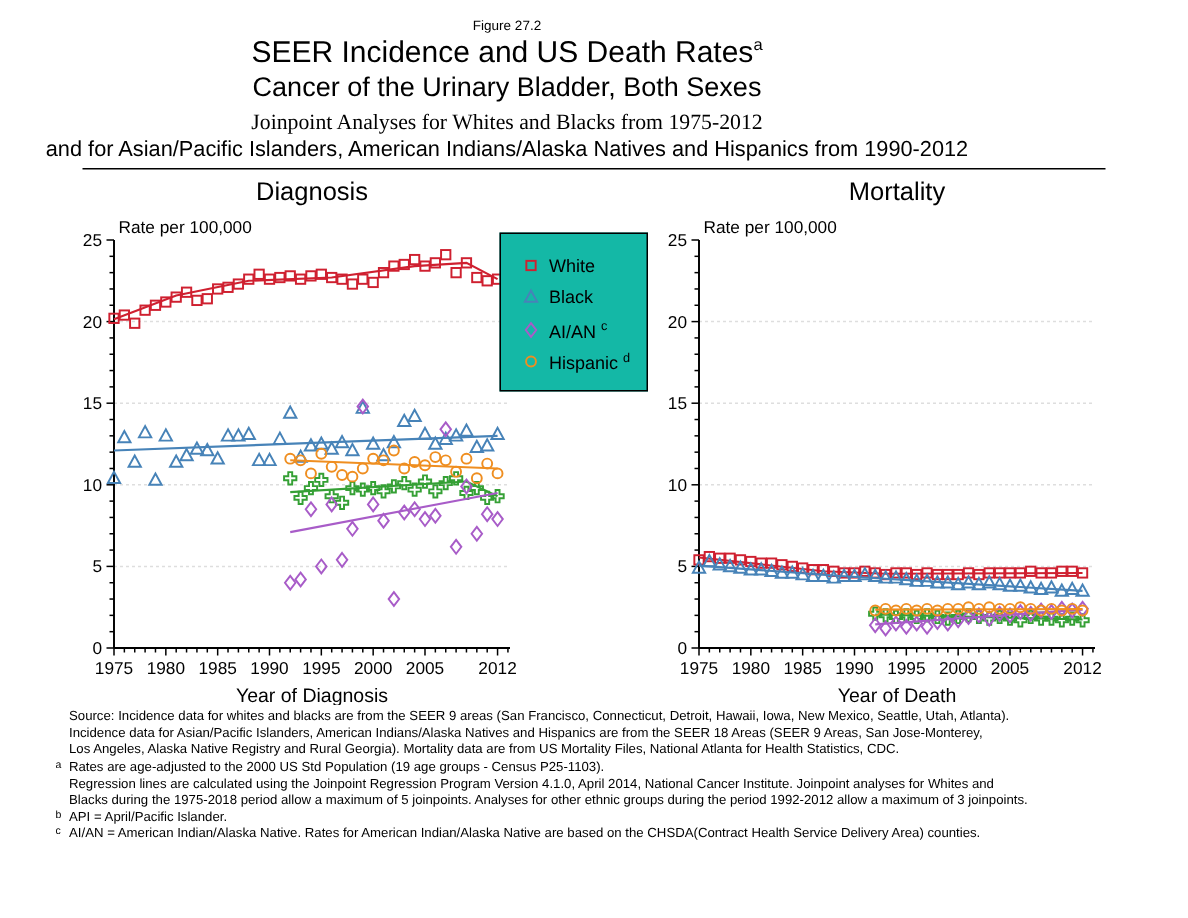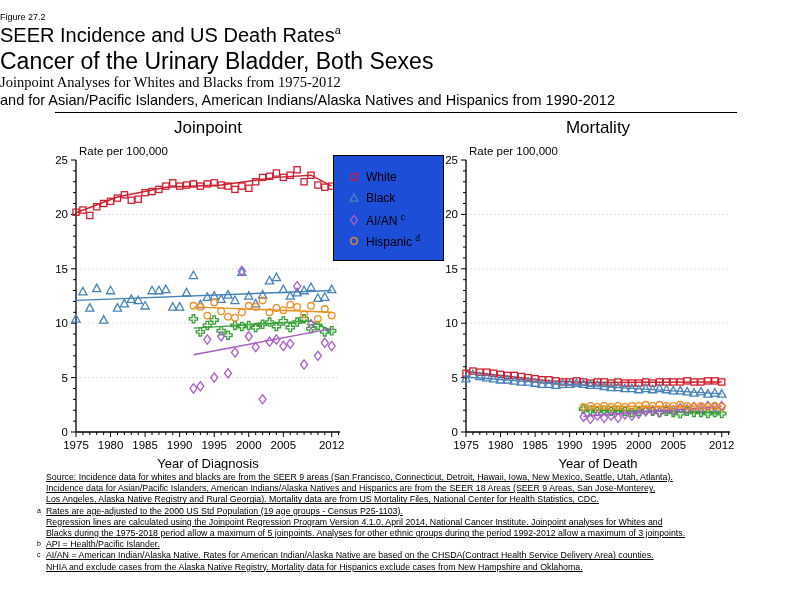--- a/index.html
+++ b/index.html
@@ -1,64 +1,64 @@
 <!DOCTYPE html>
 <html><head>
 <meta charset="utf-8">
 <style>
   html,body{margin:0;padding:0;background:#ffffff;}
   .page{
     position:relative;width:792px;height:612px;background:#ffffff;
     font-family:"Liberation Sans",sans-serif;color:#000;overflow:hidden;
   }
-  .center{position:absolute;left:0;width:676px;}
+  .center{position:absolute;left:0;width:676px;text-align:center;}
   .fig-label{top:12px;font-size:9px;}
   .title1{top:24px;font-size:20px;}
   .title1 sup{font-size:11px;}
-  .title2{top:48px;font-size:23px;}
+  .title2{top:48px;font-size:18px;}
   .sub1{top:74px;font-size:14.5px;font-family:Liberation Serif, serif;}
   .sub2{top:92px;font-size:14.5px;}
   .divider{position:absolute;top:112px;left:55px;width:682px;border-top:1.5px solid #000;}
   .chart-title{position:absolute;top:118px;font-size:17px;text-align:center;width:264px;}
   .chart-title.inc{left:76px;}
   .chart-title.mort{left:466px;}
   svg.plot{position:absolute;top:140px;width:330px;height:330px;}
   svg.plot.inc{left:40px;}
   svg.plot.mort{left:430px;}
   svg text{font-family:"Liberation Sans",sans-serif;fill:#000;}
   .legend{
-    position:absolute;left:333px;top:155px;width:111px;
-    border:1.2px solid #000;background:#1d4ed8;padding:10px 0 8px 14px;box-sizing:border-box;text-align:right;
+    position:absolute;left:333px;top:155px;width:99px;
+    border:1.2px solid #000;background:#14b8a6;padding:10px 0 8px 14px;box-sizing:border-box;text-align:right;
   }
   .legend-item{display:flex;align-items:center;height:21.5px;}
   .legend-marker{width:18px;height:14px;flex:0 0 18px;}
   .legend-label{font-size:12px;white-space:nowrap;}
   .legend-label sup{font-size:8.5px;}
   .footnotes{position:absolute;left:37px;top:472px;width:730px;}
   .fn-line{display:flex;line-height:11.2px;font-size:8.8px;white-space:nowrap;}
   .fn-sup{flex:0 0 9px;font-size:7px;line-height:9px;}
-  .fn-text{flex:1 1 auto;text-decoration:underline;}
+  .fn-text{flex:1 1 auto;}
 </style>
 </head>
 <body>
 
 <div class="page">
 
   <div class="center fig-label">Figure 27.2</div>
 
   <div class="center title1">
     <span>SEER Incidence and US Death Rates</span><sup>a</sup>
   </div>
   <div class="center title2">Cancer of the Urinary Bladder, Both Sexes</div>
   <div class="center sub1">Joinpoint Analyses for Whites and Blacks from 1975-2012</div>
   <div class="center sub2">and for Asian/Pacific Islanders, American Indians/Alaska Natives and Hispanics from 1990-2012</div>
 
   <div class="divider"></div>
 
-  <div class="chart-title inc">Joinpoint</div>
+  <div class="chart-title inc">Diagnosis</div>
   <div class="chart-title mort">Mortality</div>
 
   <svg class="plot inc" viewBox="0 0 330 330">
       <g>
         <line x1="36" y1="237.6" x2="300" y2="237.6" stroke="#dedede" stroke-width="1" stroke-dasharray="2,2"></line>
         <line x1="36" y1="183.2" x2="300" y2="183.2" stroke="#dedede" stroke-width="1" stroke-dasharray="2,2"></line>
         <line x1="36" y1="128.8" x2="300" y2="128.8" stroke="#dedede" stroke-width="1" stroke-dasharray="2,2"></line>
         <line x1="36" y1="74.39999999999998" x2="300" y2="74.39999999999998" stroke="#dedede" stroke-width="1" stroke-dasharray="2,2"></line>
       </g>
       <g>
@@ -588,41 +588,37 @@
       <div class="fn-line">
         <span class="fn-sup"></span>
         <span class="fn-text">Source:  Incidence data for whites and blacks are from the SEER 9 areas (San Francisco, Connecticut, Detroit, Hawaii, Iowa, New Mexico, Seattle, Utah, Atlanta).</span>
       </div>
       <div class="fn-line">
         <span class="fn-sup"></span>
         <span class="fn-text">Incidence data for Asian/Pacific Islanders, American Indians/Alaska Natives and Hispanics are from the SEER 18 Areas (SEER 9 Areas, San Jose-Monterey,</span>
       </div>
       <div class="fn-line">
         <span class="fn-sup"></span>
-        <span class="fn-text">Los Angeles, Alaska Native Registry and Rural Georgia).  Mortality data are from US Mortality Files, National Center for Health Statistics, CDC.</span>
+        <span class="fn-text">Los Angeles, Alaska Native Registry and Rural Georgia).  Mortality data are from US Mortality Files, National Atlanta for Health Statistics, CDC.</span>
       </div>
       <div class="fn-line">
         <span class="fn-sup">a</span>
         <span class="fn-text">Rates are age-adjusted to the 2000 US Std Population (19 age groups - Census P25-1103).</span>
       </div>
       <div class="fn-line">
         <span class="fn-sup"></span>
         <span class="fn-text">Regression lines are calculated using the Joinpoint Regression Program Version 4.1.0, April 2014, National Cancer Institute.  Joinpoint analyses for Whites and</span>
       </div>
       <div class="fn-line">
         <span class="fn-sup"></span>
         <span class="fn-text">Blacks during the 1975-2018 period allow a maximum of 5 joinpoints. Analyses for other ethnic groups during the period 1992-2012 allow a maximum of 3 joinpoints.</span>
       </div>
       <div class="fn-line">
         <span class="fn-sup">b</span>
-        <span class="fn-text">API = Health/Pacific Islander.</span>
+        <span class="fn-text">API = April/Pacific Islander.</span>
       </div>
       <div class="fn-line">
         <span class="fn-sup">c</span>
         <span class="fn-text">AI/AN = American Indian/Alaska Native.  Rates for American Indian/Alaska Native are based on the CHSDA(Contract Health Service Delivery Area) counties.</span>
       </div>
-      <div class="fn-line">
-        <span class="fn-sup"></span>
-        <span class="fn-text">NHIA and exclude cases from the Alaska Native Registry.  Mortality data for Hispanics exclude cases from New Hampshire and Oklahoma.</span>
-      </div>
     </div>
 
 </div>
 
 </body></html>

